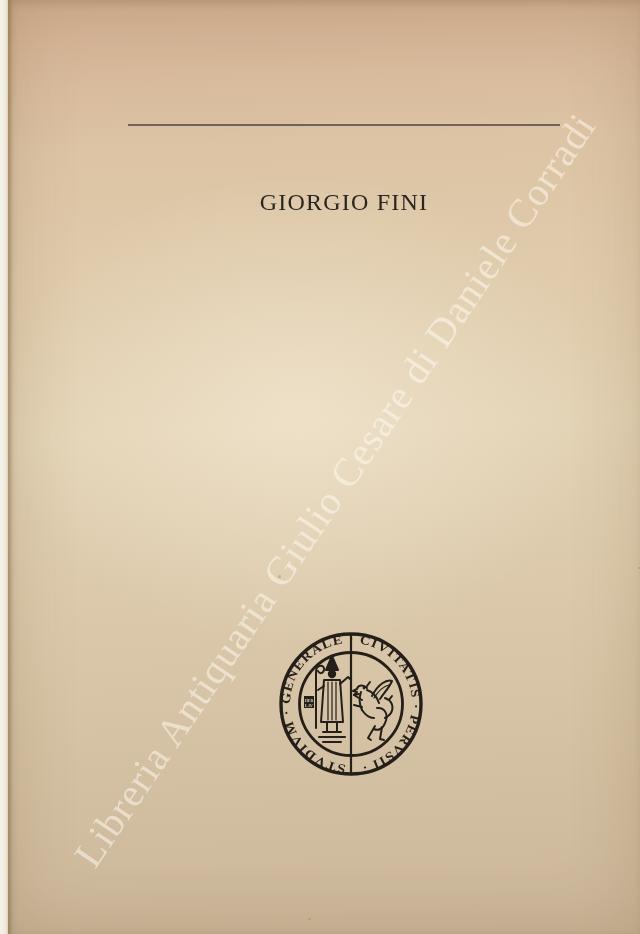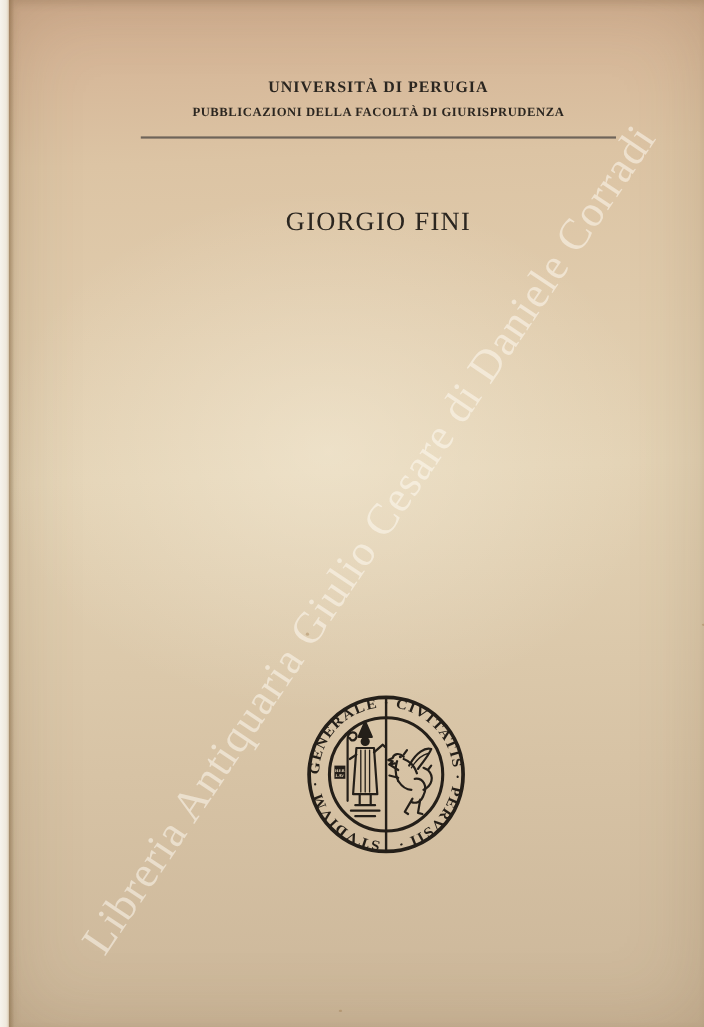--- a/index.html
+++ b/index.html
@@ -88,22 +88,20 @@
 
   <div class="page-edge"></div>
 
   <div class="cover">
     <span class="speck" style="left:300px;top:918px;width:3px;height:2px;"></span>
     <span class="speck" style="left:270px;top:575px;width:3px;height:3px;"></span>
     <span class="speck" style="left:630px;top:567px;width:4px;height:2px;"></span>
   </div>
 
   <div class="content">
-    <div class="university">UNIVERSITÀ DI PERUGIA</div>
-    <div class="series">PUBBLICAZIONI DELLA FACOLTÀ DI GIURISPRUDENZA</div>
     <div class="rule"></div>
     <div class="author">GIORGIO FINI</div>
     <div class="title">
     </div>
   </div>
 
   <div class="seal">
     <svg viewBox="0 0 148 148" xmlns="http://www.w3.org/2000/svg">
       <defs>
         <path id="ringPath" d="M74,135 A61,61 0 0 1 74,13 A61,61 0 0 1 74,135"></path>

